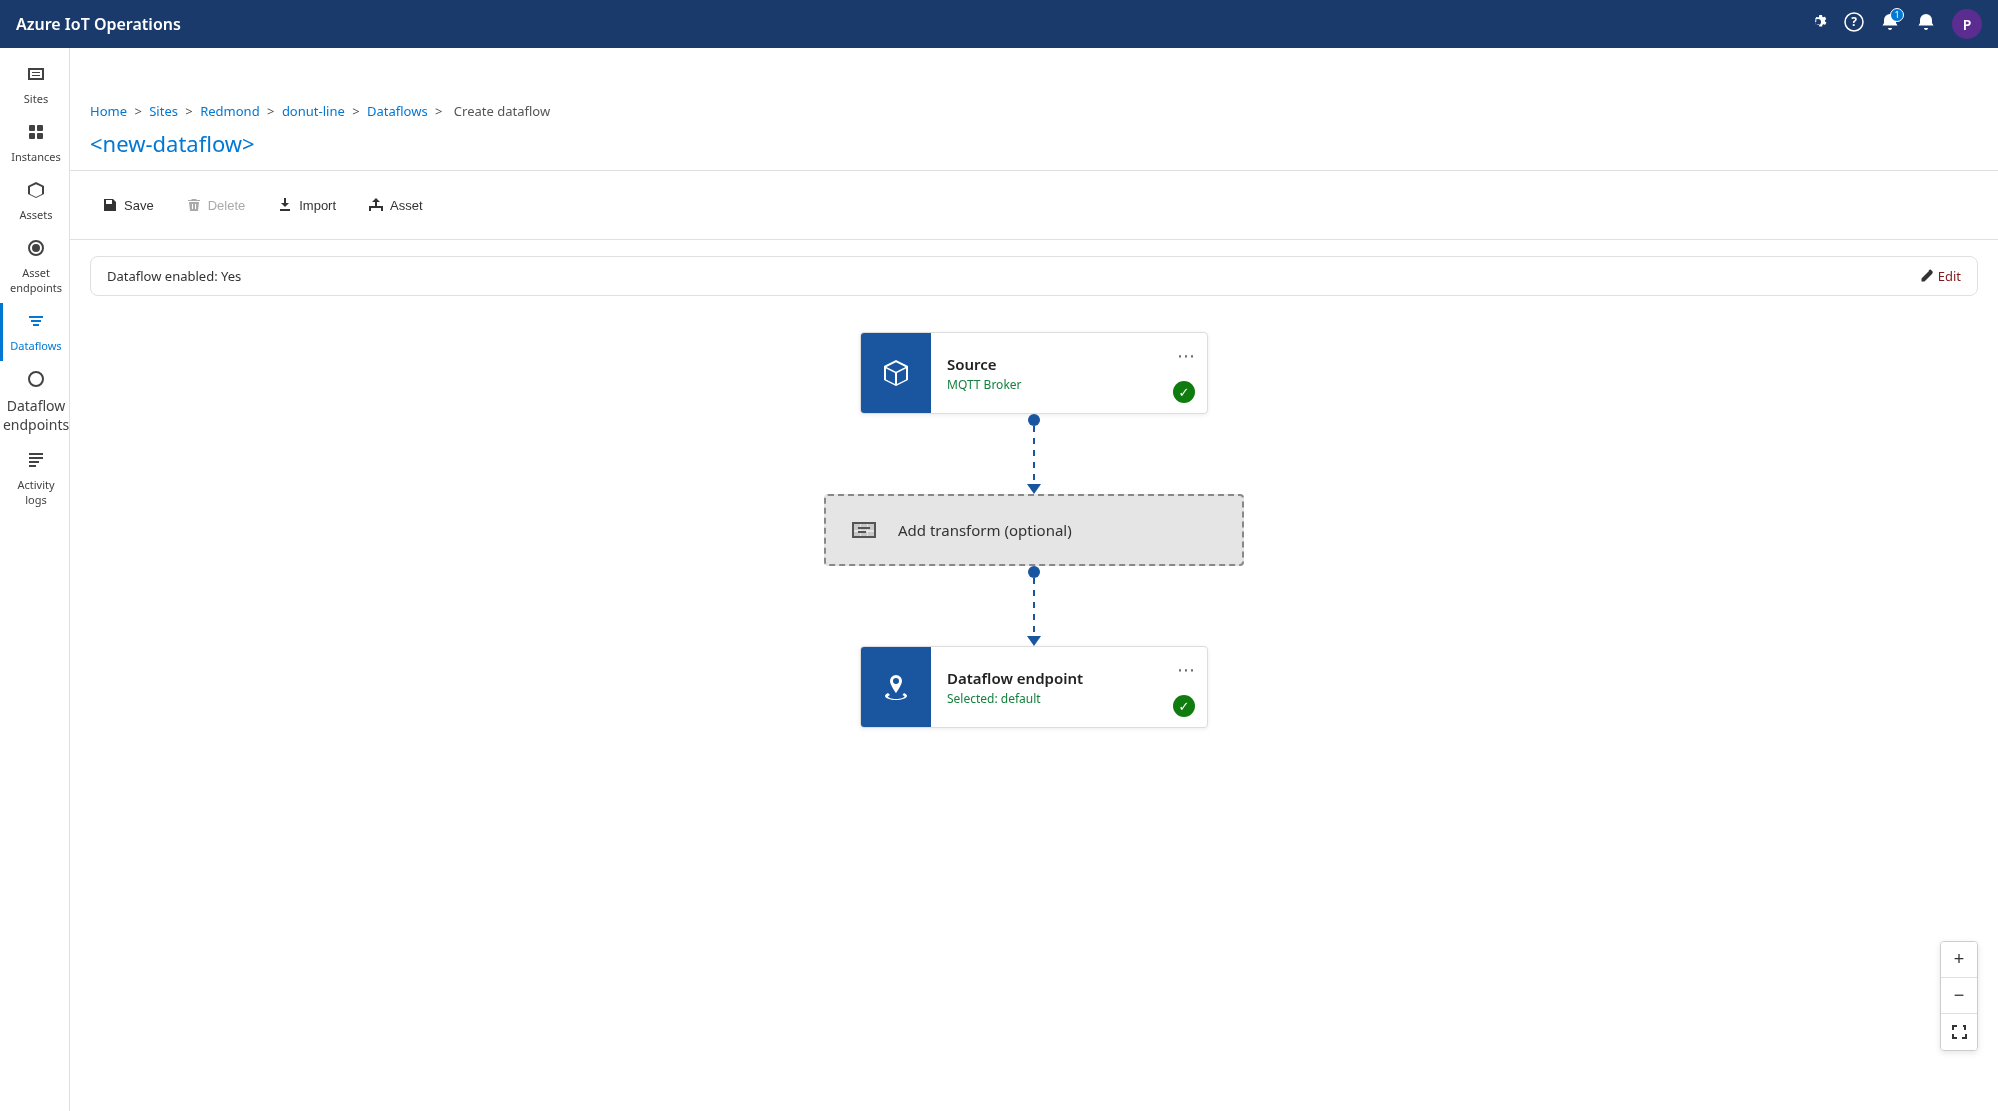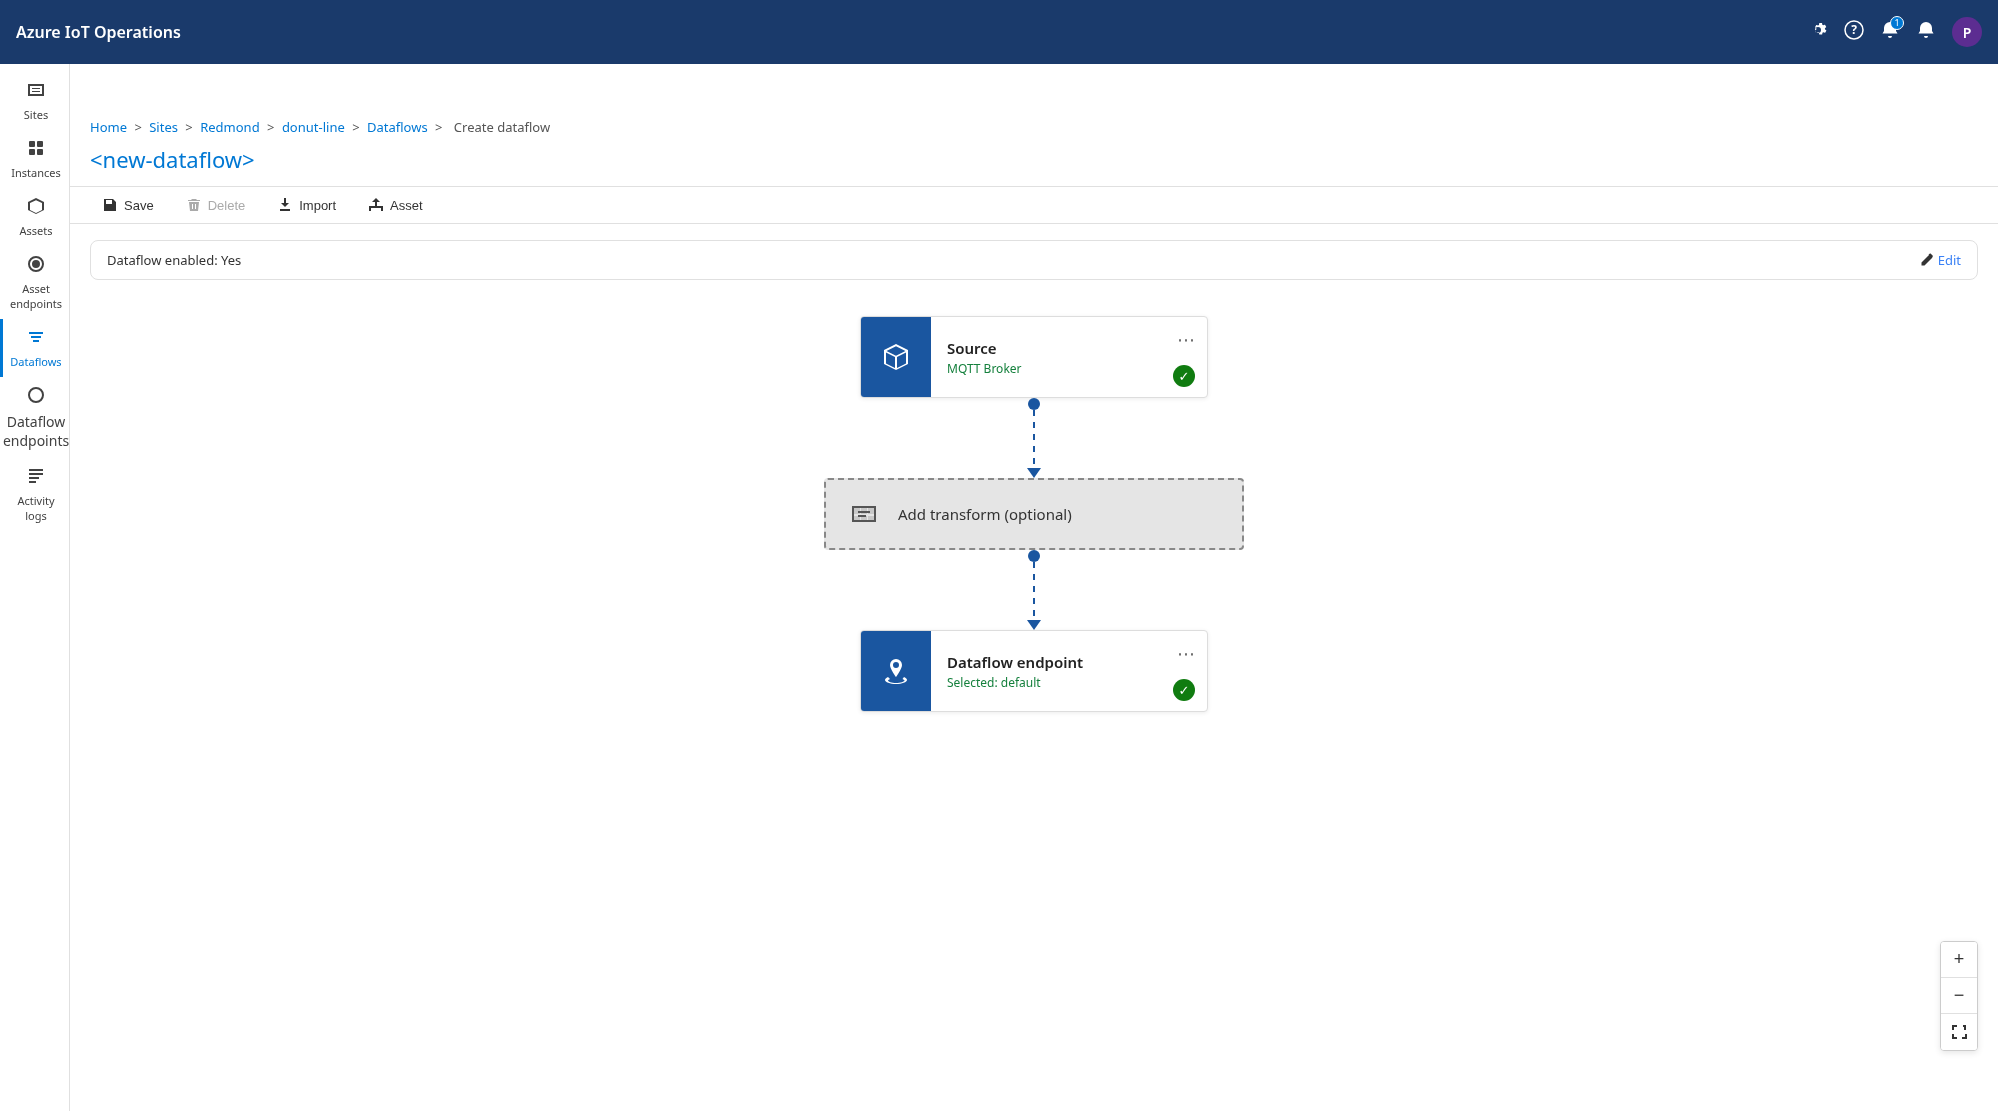--- a/index.html
+++ b/index.html
@@ -2,21 +2,21 @@
 <html><head>
   <meta charset="utf-8">
   <style>
     * { box-sizing: border-box; margin: 0; padding: 0; }
     body { font-family: 'Segoe UI', system-ui, sans-serif; background: #f3f3f3; height: 1111px; overflow: hidden; display: flex; flex-direction: column; }
 
     
     .header {
       background: #1a3a6b;
       color: white;
-      height: 64px;
+      height: 48px;
       display: flex;
       align-items: center;
       justify-content: space-between;
       padding: 0 16px;
       flex-shrink: 0;
     }
     .header-title {
       font-size: 16px;
       font-weight: 600;
       color: white;
@@ -132,21 +132,21 @@
       font-size: 22px;
       color: #0078d4;
       font-weight: 400;
     }
 
     
     .toolbar {
       display: flex;
       align-items: center;
       gap: 8px;
-      padding: 4px 20px;
+      padding: 20px 20px;
       border-top: 1px solid #e0e0e0;
       border-bottom: 1px solid #e0e0e0;
     }
     .toolbar-btn {
       display: flex;
       align-items: center;
       gap: 6px;
       padding: 6px 12px;
       border: none;
       background: transparent;
@@ -174,21 +174,21 @@
       border: 1px solid #e0e0e0;
       border-radius: 8px;
       margin-bottom: 16px;
       font-size: 13px;
       color: #333;
     }
     .edit-link {
       display: flex;
       align-items: center;
       gap: 4px;
-      color: #3b82f6;
+      color: #7f1d1d;
       cursor: pointer;
       font-size: 13px;
     }
 
     
     .flow-canvas {
       position: relative;
       display: flex;
       flex-direction: column;
       align-items: center;

